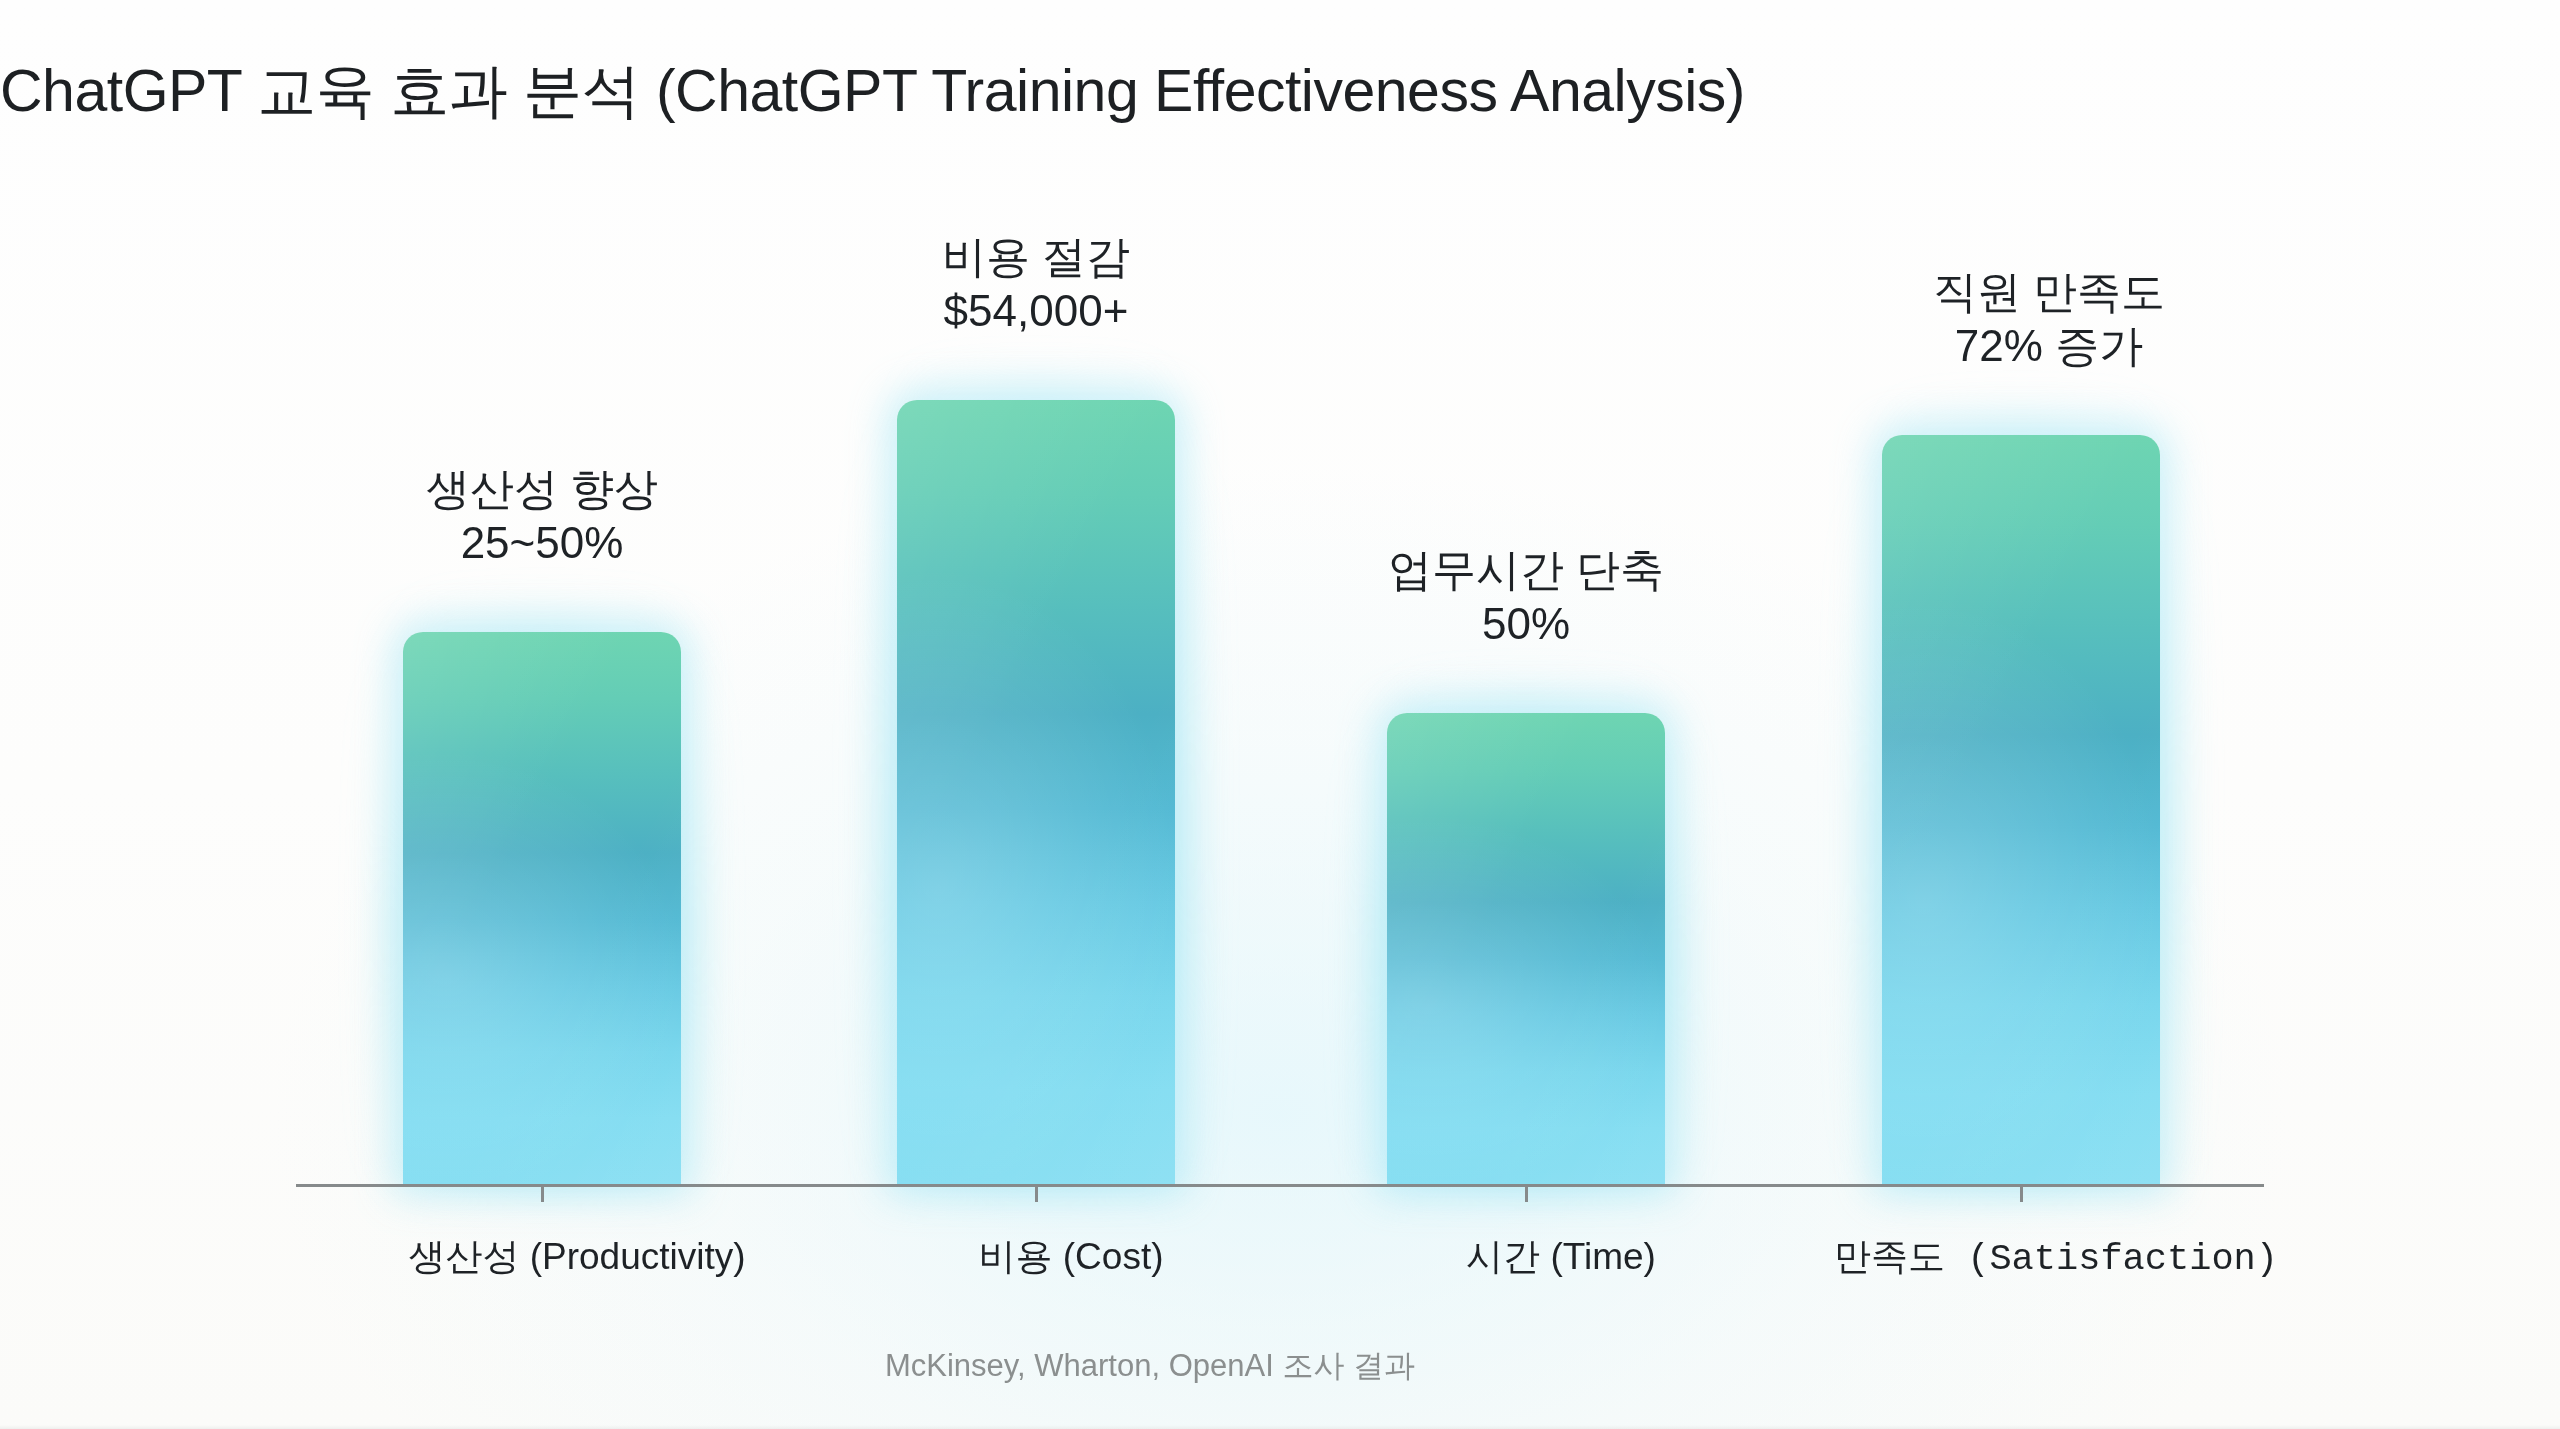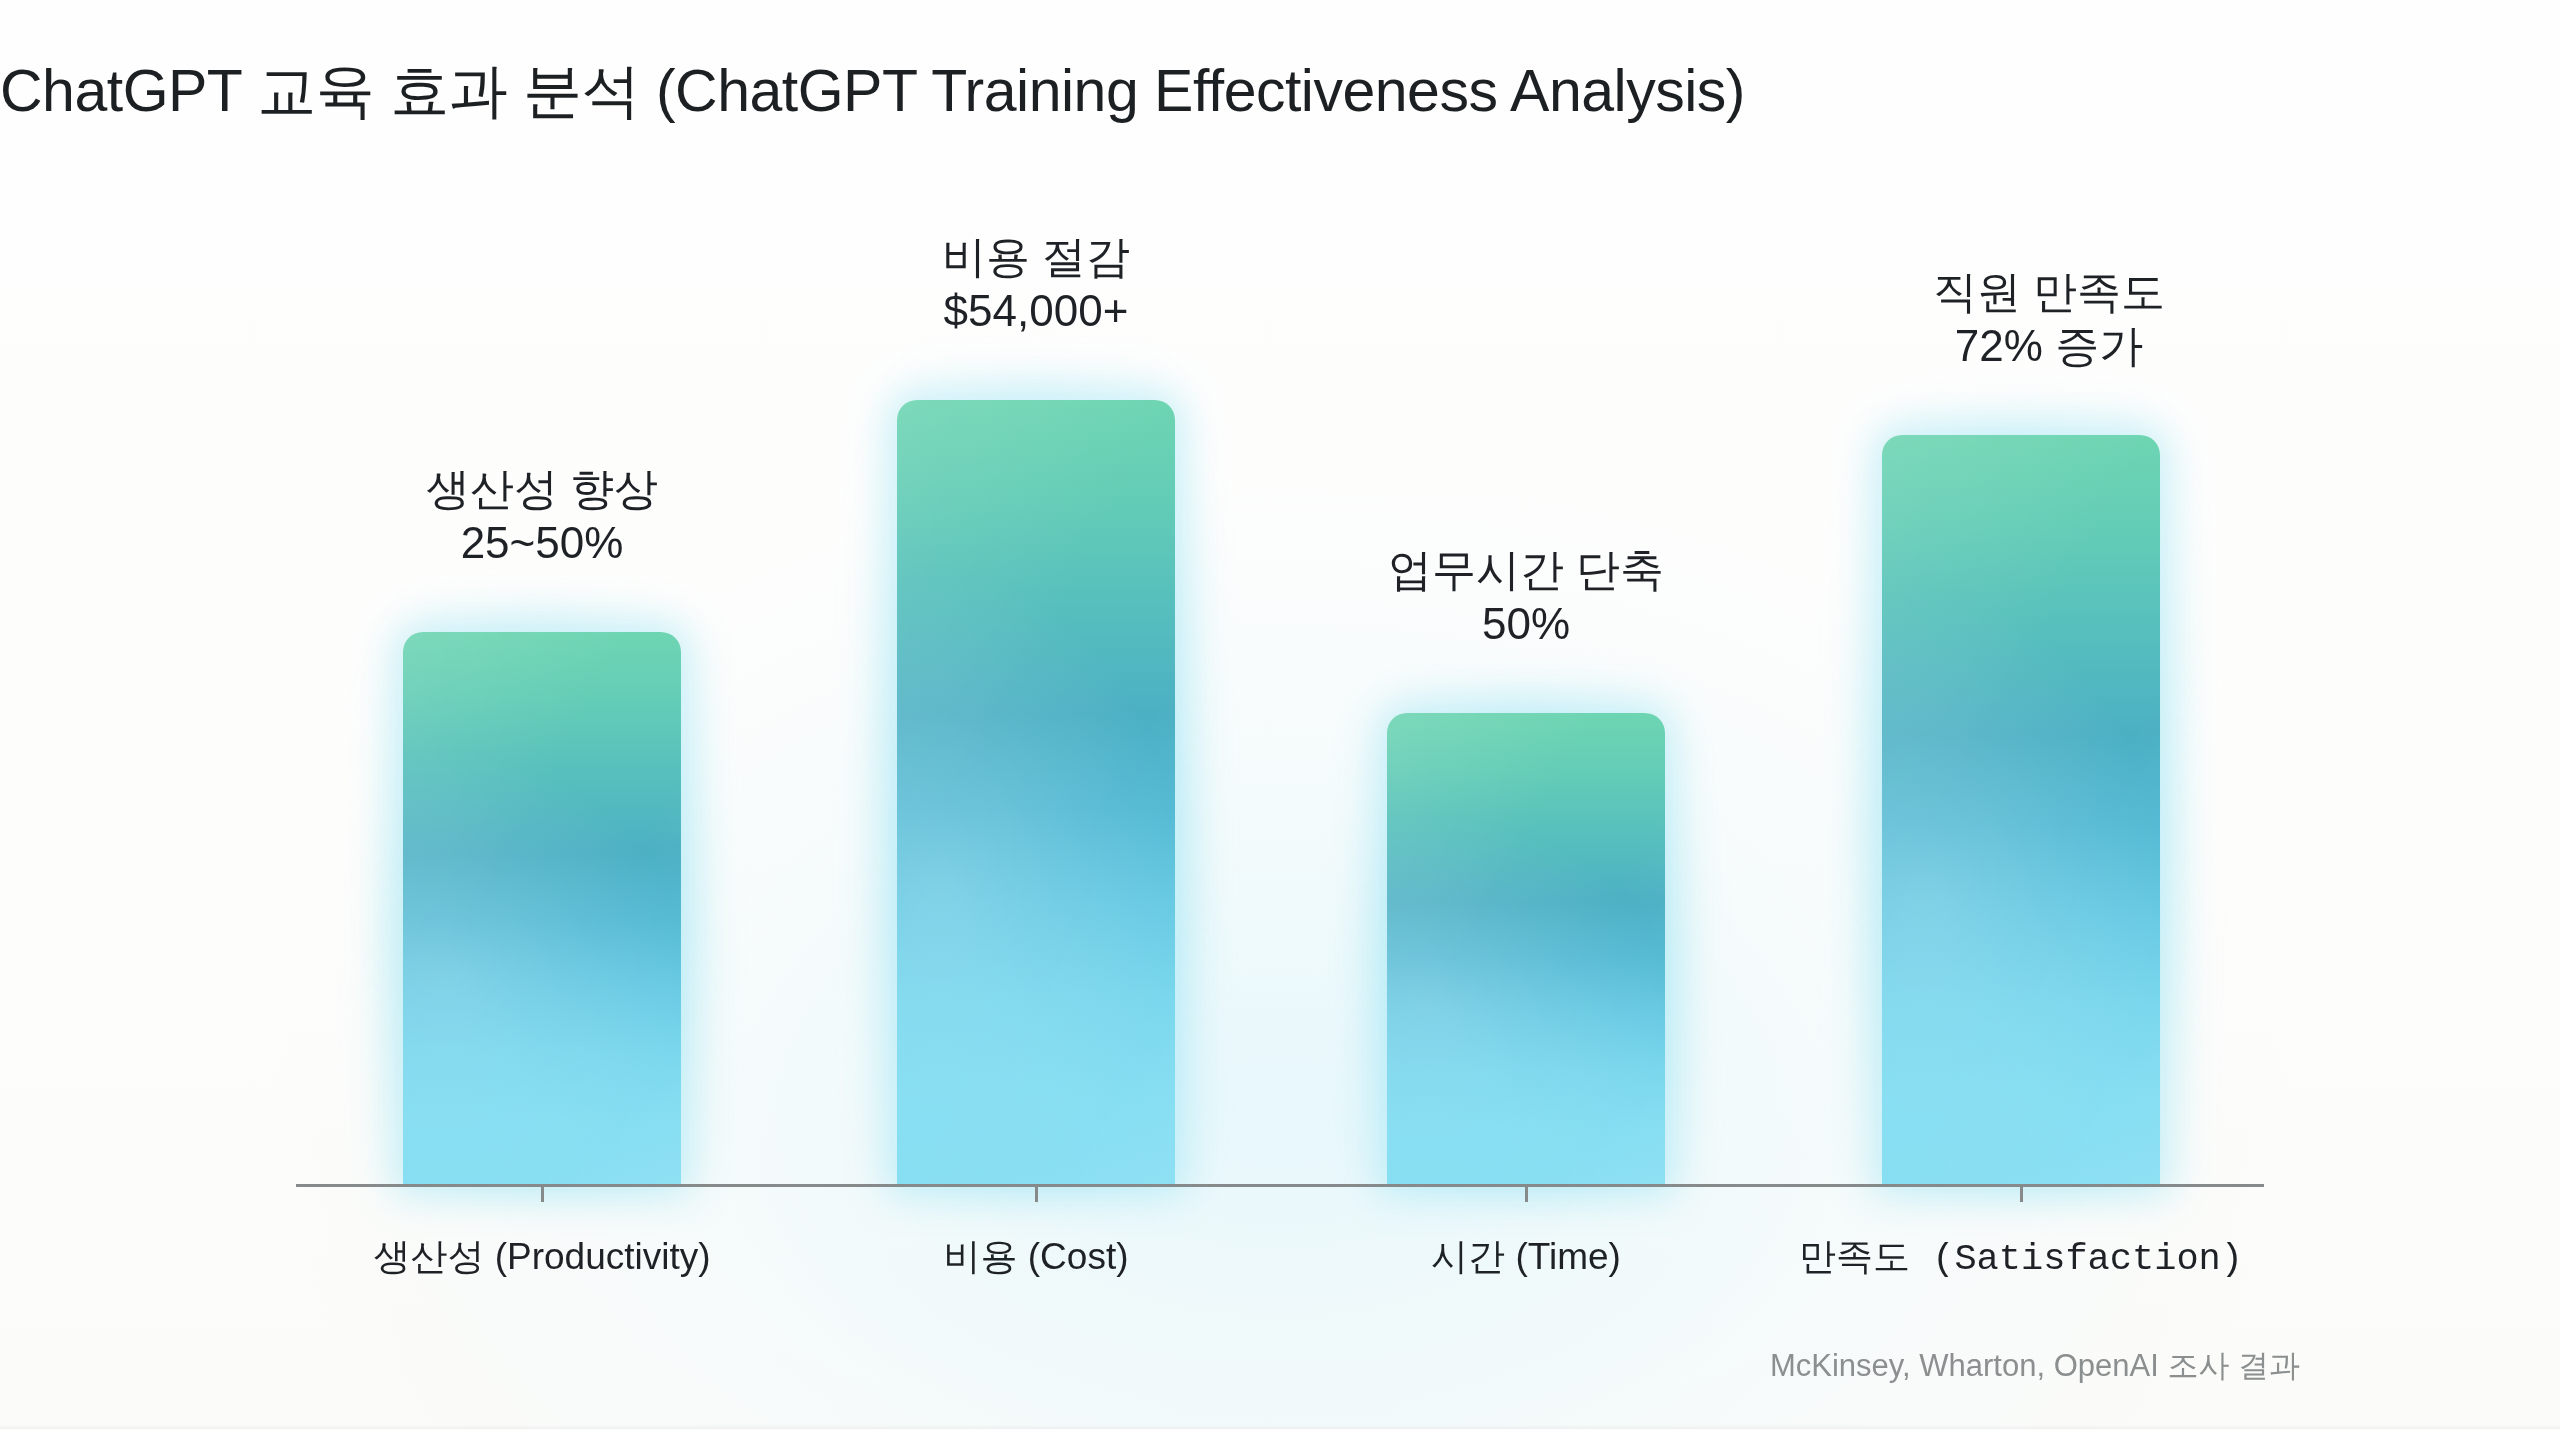--- a/index.html
+++ b/index.html
@@ -128,29 +128,30 @@
     background: #868a8b;
   }
   .axis-label {
     position: absolute;
     top: 1232px;
     text-align: center;
     transform: translateX(-50%);
     white-space: nowrap;
     font-size: 37px;
     color: #1e2226;
+    margin-left: 35px;
   }
 
   
   #footnote {
     position: absolute;
     left: 0;
     top: 1345px;
     width: 2300px;
-    text-align: right;
+    text-align: center;
     font-size: 31px;
     color: #8b8f8f;
     white-space: nowrap;
   }
 
   
   #bottom-edge {
     position: absolute;
     left: 0;
     bottom: 0;

